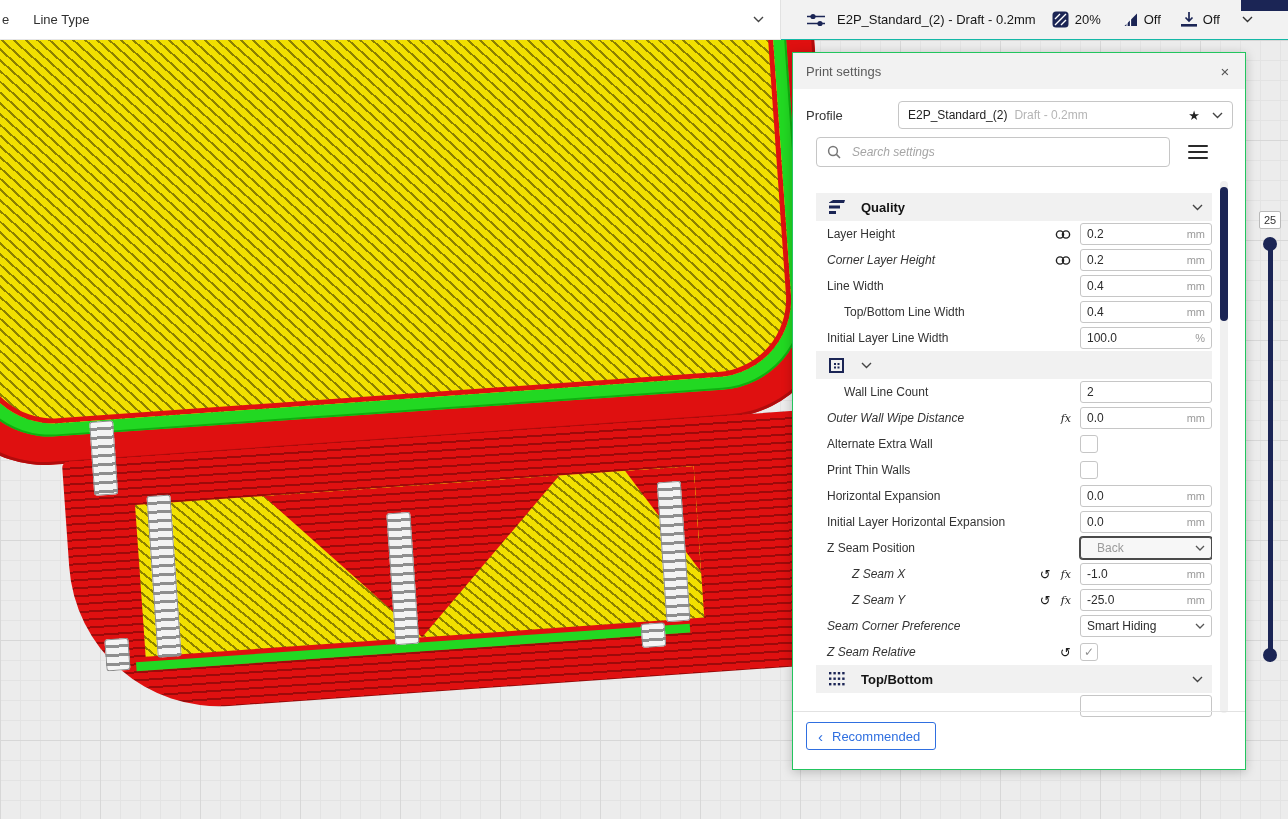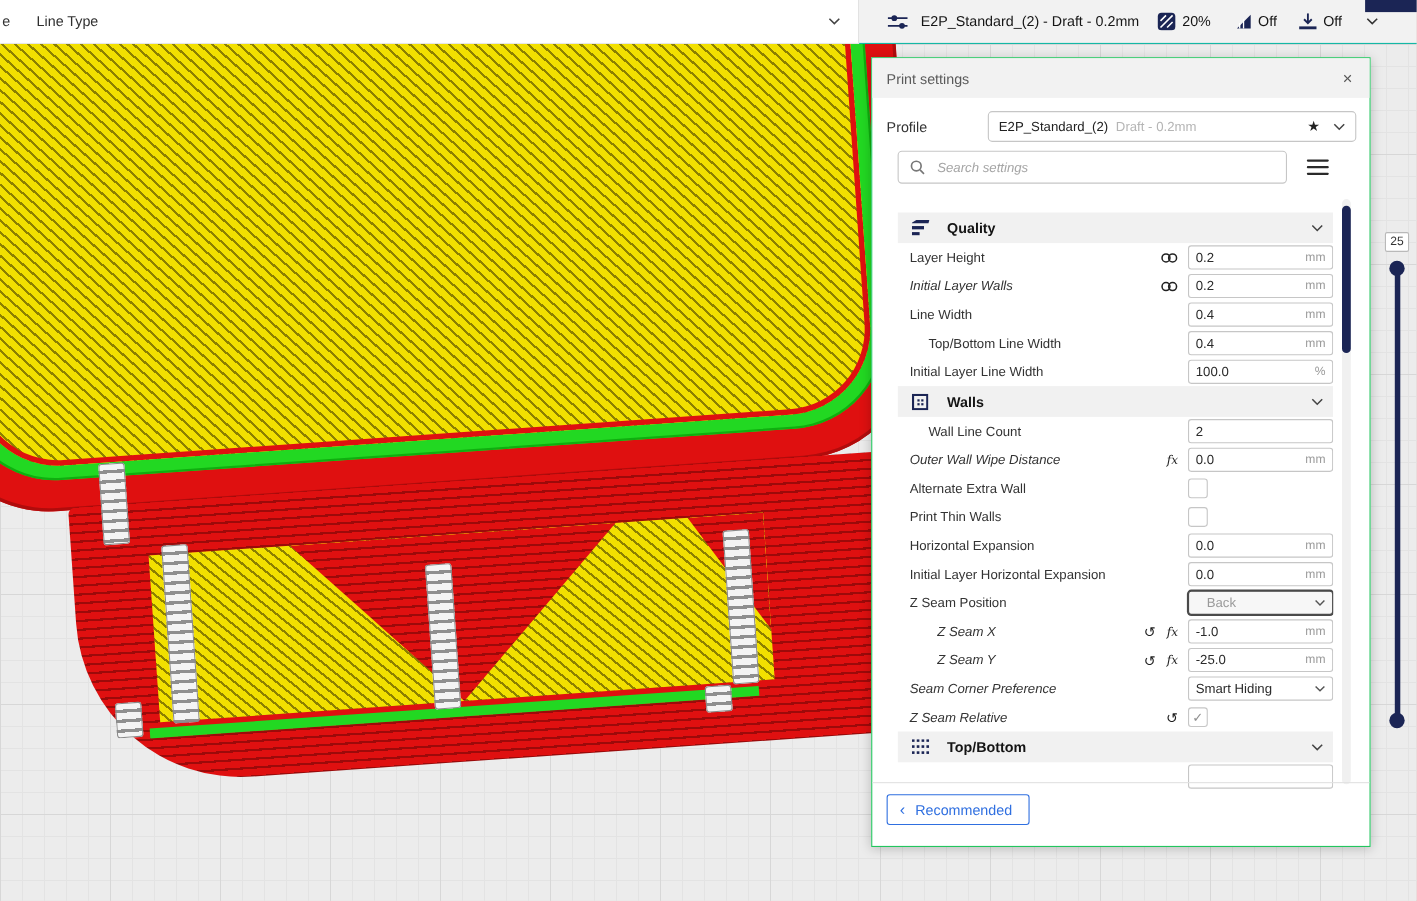--- a/index.html
+++ b/index.html
@@ -272,21 +272,21 @@
             </svg>
       </span>
         </span>
       <div class="valbox">
         <span class="val">0.2</span>
         <span class="unit">mm</span>
       </div>
     </div>
 
     <div class="row">
-      <span class="lbl i">Initial Layer Walls</span>
+      <span class="lbl i">Corner Layer Height</span>
       <span class="spacer"></span>
       <span class="icons">
           <span>
         <svg width="16" height="11" viewBox="0 0 16 11">
               <circle cx="5" cy="5.5" r="3.6" fill="none" stroke="#222" stroke-width="1.4"></circle>
               <circle cx="11" cy="5.5" r="3.6" fill="none" stroke="#222" stroke-width="1.4"></circle>
             </svg>
       </span>
         </span>
       <div class="valbox">
@@ -325,21 +325,20 @@
     <div class="cat">
       <span class="cicon">
         <svg width="15" height="15" viewBox="0 0 15 15">
           <rect x="1" y="1" width="13" height="13" fill="none" stroke="currentColor" stroke-width="2"></rect>
           <rect x="5" y="5" width="2" height="2" fill="currentColor"></rect>
             <rect x="8.5" y="5" width="2" height="2" fill="currentColor"></rect>
           <rect x="5" y="8.5" width="2" height="2" fill="currentColor"></rect>
             <rect x="8.5" y="8.5" width="2" height="2" fill="currentColor"></rect>
         </svg>
       </span>
-      <span class="ctitle">Walls</span>
       <span class="chev">
         <svg width="11" height="7" viewBox="0 0 11 7">
             <path d="M1 1l4.5 4.5L10 1" fill="none" stroke="currentColor" stroke-width="1.4"></path>
           </svg>
       </span>
     </div>
 
     <div class="row ind1">
       <span class="lbl">Wall Line Count</span>
       <span class="spacer"></span>

